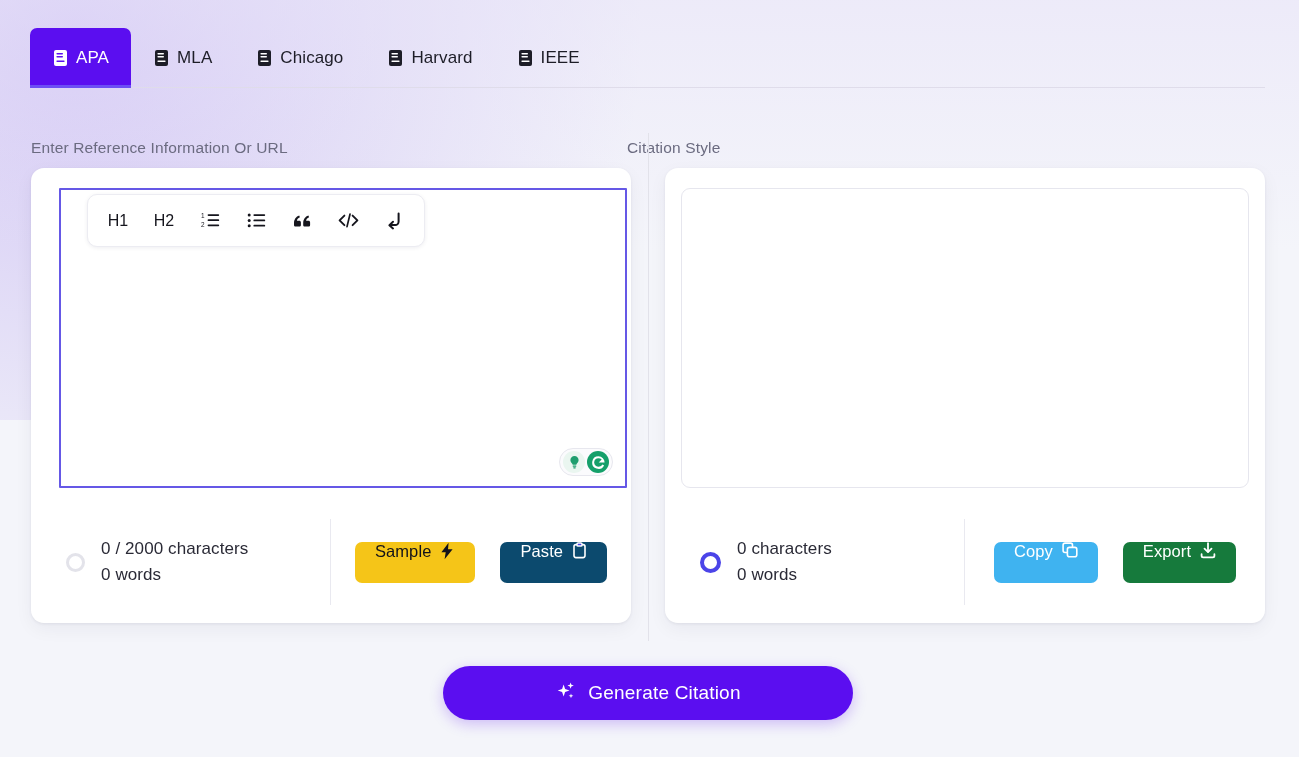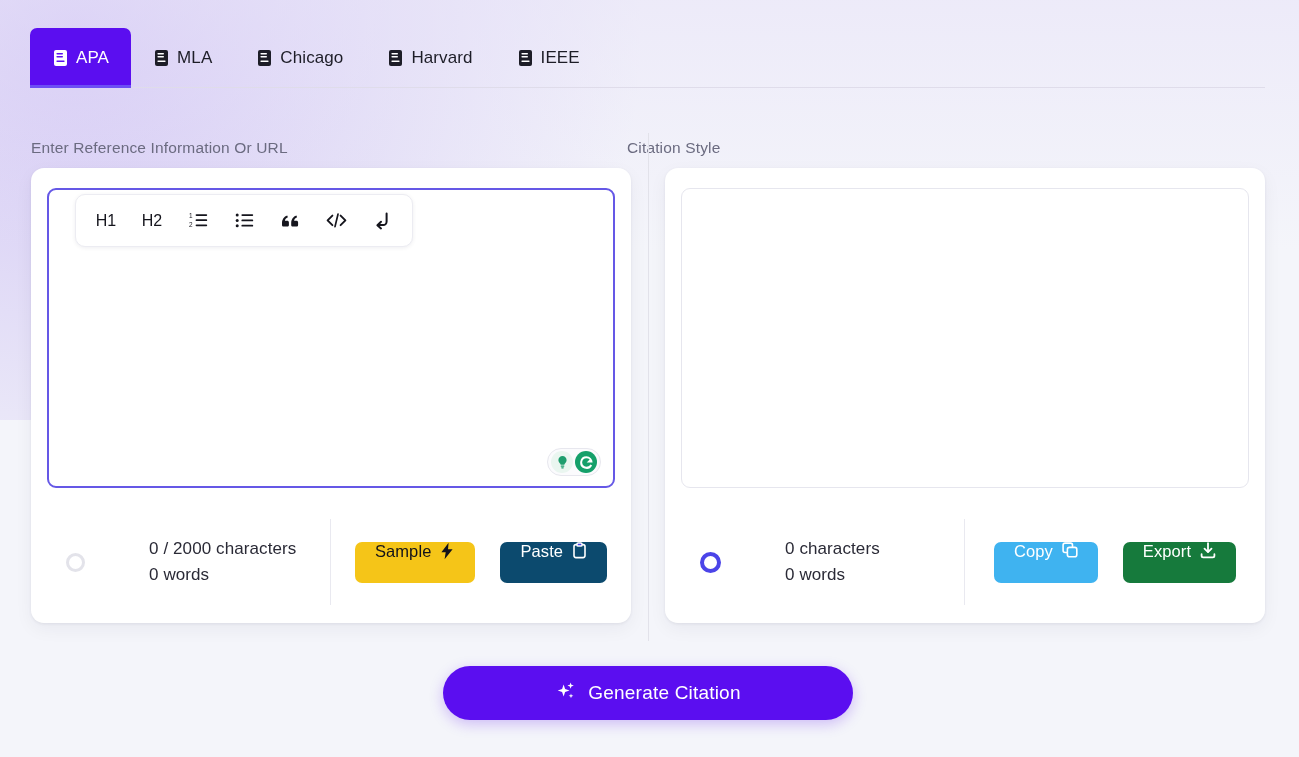--- a/index.html
+++ b/index.html
@@ -101,24 +101,24 @@
     background: #ffffff;
     border-radius: 13px;
     box-shadow: 0 1px 3px rgba(25,22,60,0.07), 0 6px 18px rgba(25,22,60,0.05);
   }
   #card-left  { left: 31px;  top: 168px; width: 600px; height: 455px; }
   #card-right { left: 665px; top: 168px; width: 600px; height: 455px; }
 
   
   .editor-wrap {
     position: absolute;
-    left: 16px; top: 20px;
+    left: 28px; top: 20px;
     width: 568px; height: 300px;
     border: 2px solid #6558e6;
-    border-radius: 9px;
+    border-radius: 1px;
     background: #ffffff;
   }
   .editor-toolbar {
     position: absolute;
     left: 26px; top: 4px;
     height: 53px;
     display: flex;
     align-items: center;
     gap: 6px;
     padding: 0 10px;
@@ -212,21 +212,20 @@
     border-radius: 50%;
     border: 3.5px solid #e3e3ea;
     flex: none;
   }
   .ring.active { border-color: #4b44e8; width: 21px; height: 21px; border-width: 4px; }
   .counter-text {
     font-size: 17px;
     color: #2a2a36;
     line-height: 1.55;
     letter-spacing: .1px;
-    margin-left: 48px;
   }
   .btn-zone {
     flex: 1;
     height: 86px;
     display: flex;
     align-items: center;
     justify-content: center;
     gap: 25px;
   }
   .btn {

